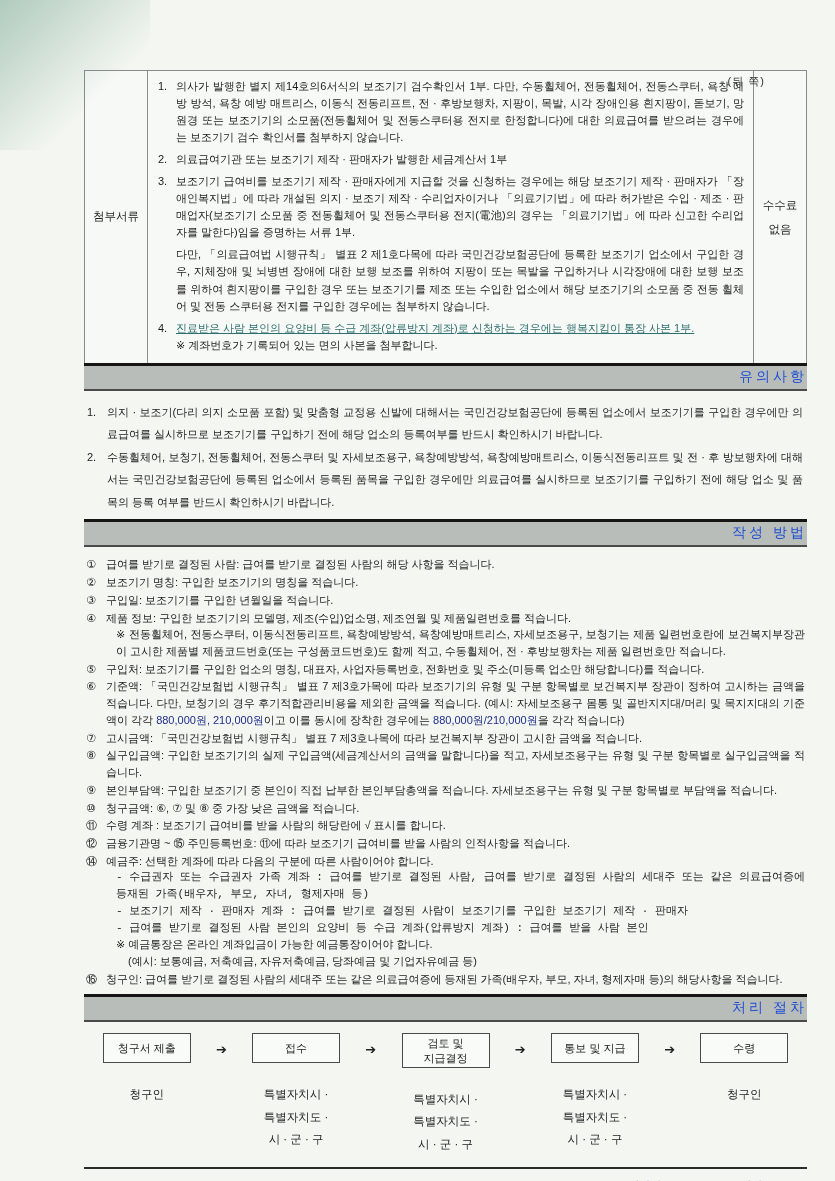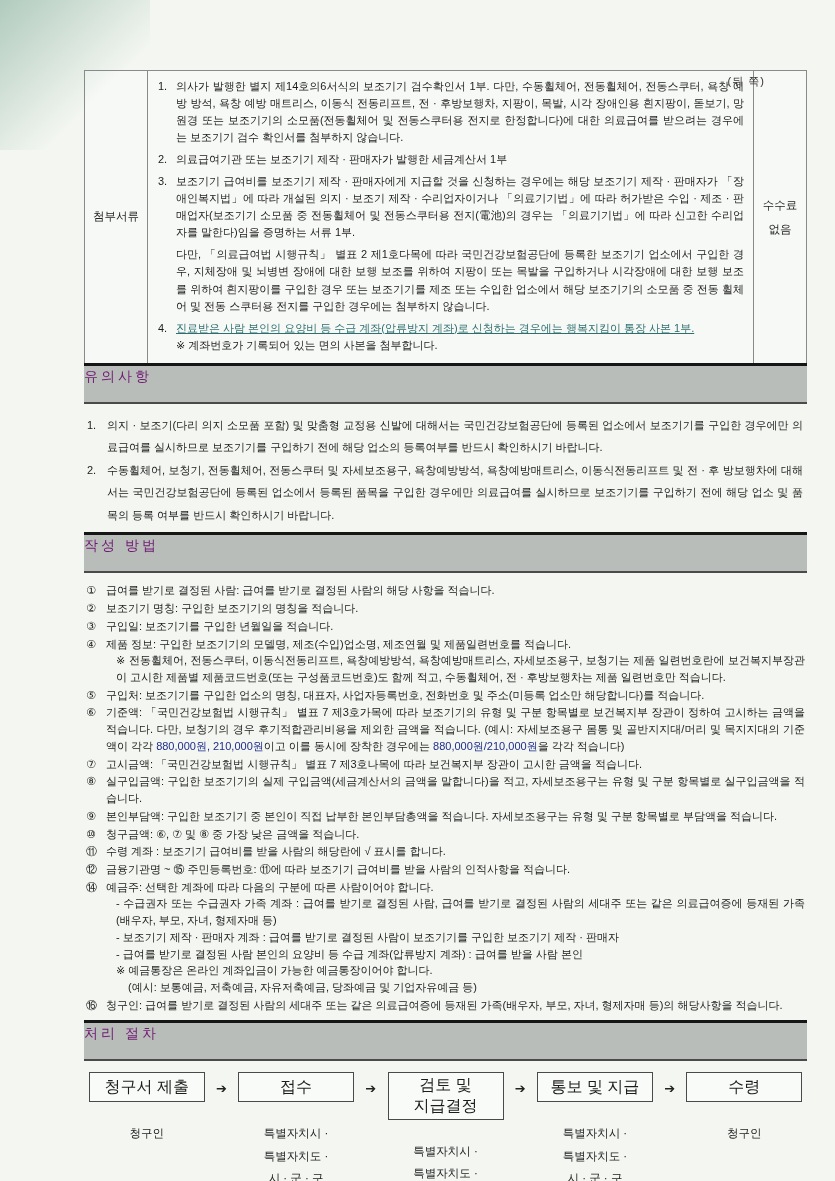--- a/index.html
+++ b/index.html
@@ -27,42 +27,42 @@
     text-align:center;font-size:11.5px;line-height:2.1;white-space:pre-line;color:#222;}
   .ai{display:flex;font-size:11px;line-height:1.55;margin-bottom:5px;}
   .an{width:18px;flex:none;}
   .at{flex:1;text-align:justify;}
   .sub-par{margin-top:5px;text-align:justify;}
   .teal{color:#2e6f6f;text-decoration:underline;}
   .blue{color:#1f2d8a;}
 
   
   .band{border-top:3px solid #151515;border-bottom:2px solid #4a4a4a;background:#b9bdb9;
-    text-align:left;font-size:14px;padding:2px 0 16px 0;letter-spacing:3px;color:#701a75;}
+    text-align:right;font-size:14px;padding:2px 0 3px 0;letter-spacing:3px;color:#1d4ed8;}
 
   
   .notice-list{padding:10px 2px 6px 2px;}
   .ni{display:flex;font-size:11px;line-height:2.05;}
   .nn{width:20px;flex:none;padding-left:1px;}
   .nt{flex:1;text-align:justify;padding-right:2px;}
 
   
   .method-list{padding:9px 2px 6px 2px;}
   .mi{display:flex;font-size:11px;line-height:1.52;margin-bottom:1px;}
   .mn{width:20px;flex:none;}
   .mt{flex:1;text-align:justify;}
   .subnote{padding-left:10px;text-align:justify;}
-  .dash{padding-left:10px;text-align:justify;}
+  .dash{padding-left:10px;text-align:justify;font-family:Liberation Mono, monospace;}
   .dash2{padding-left:22px;text-align:justify;}
 
   
   .flow{display:flex;margin-top:11px;align-items:flex-start;}
   .step{flex:1;display:flex;flex-direction:column;align-items:center;min-width:0;}
-  .box{width:116px;min-height:30px;border:1.5px solid #4a4a4a;display:flex;align-items:center;
-    justify-content:center;text-align:center;font-size:16px;line-height:1.3;
+  .box{width:88px;min-height:30px;border:1.5px solid #4a4a4a;display:flex;align-items:center;
+    justify-content:center;text-align:center;font-size:11px;line-height:1.3;
     white-space:pre-line;background:rgba(255,255,255,0.5);box-sizing:border-box;padding:2px 4px;}
   .actor{margin-top:20px;text-align:center;font-size:11.5px;line-height:1.95;white-space:pre-line;color:#222;}
   .arrow{width:24px;flex:none;text-align:center;padding-top:9px;font-size:13px;font-weight:bold;color:#222;}
 
   .bottom-rule{border-top:2px solid #2b2b2b;margin-top:12px;}
   .footer{text-align:right;font-size:11px;padding:9px 2px 0 0;color:#1c1c1c;}
 </style>
 </head>
 <body>
 

